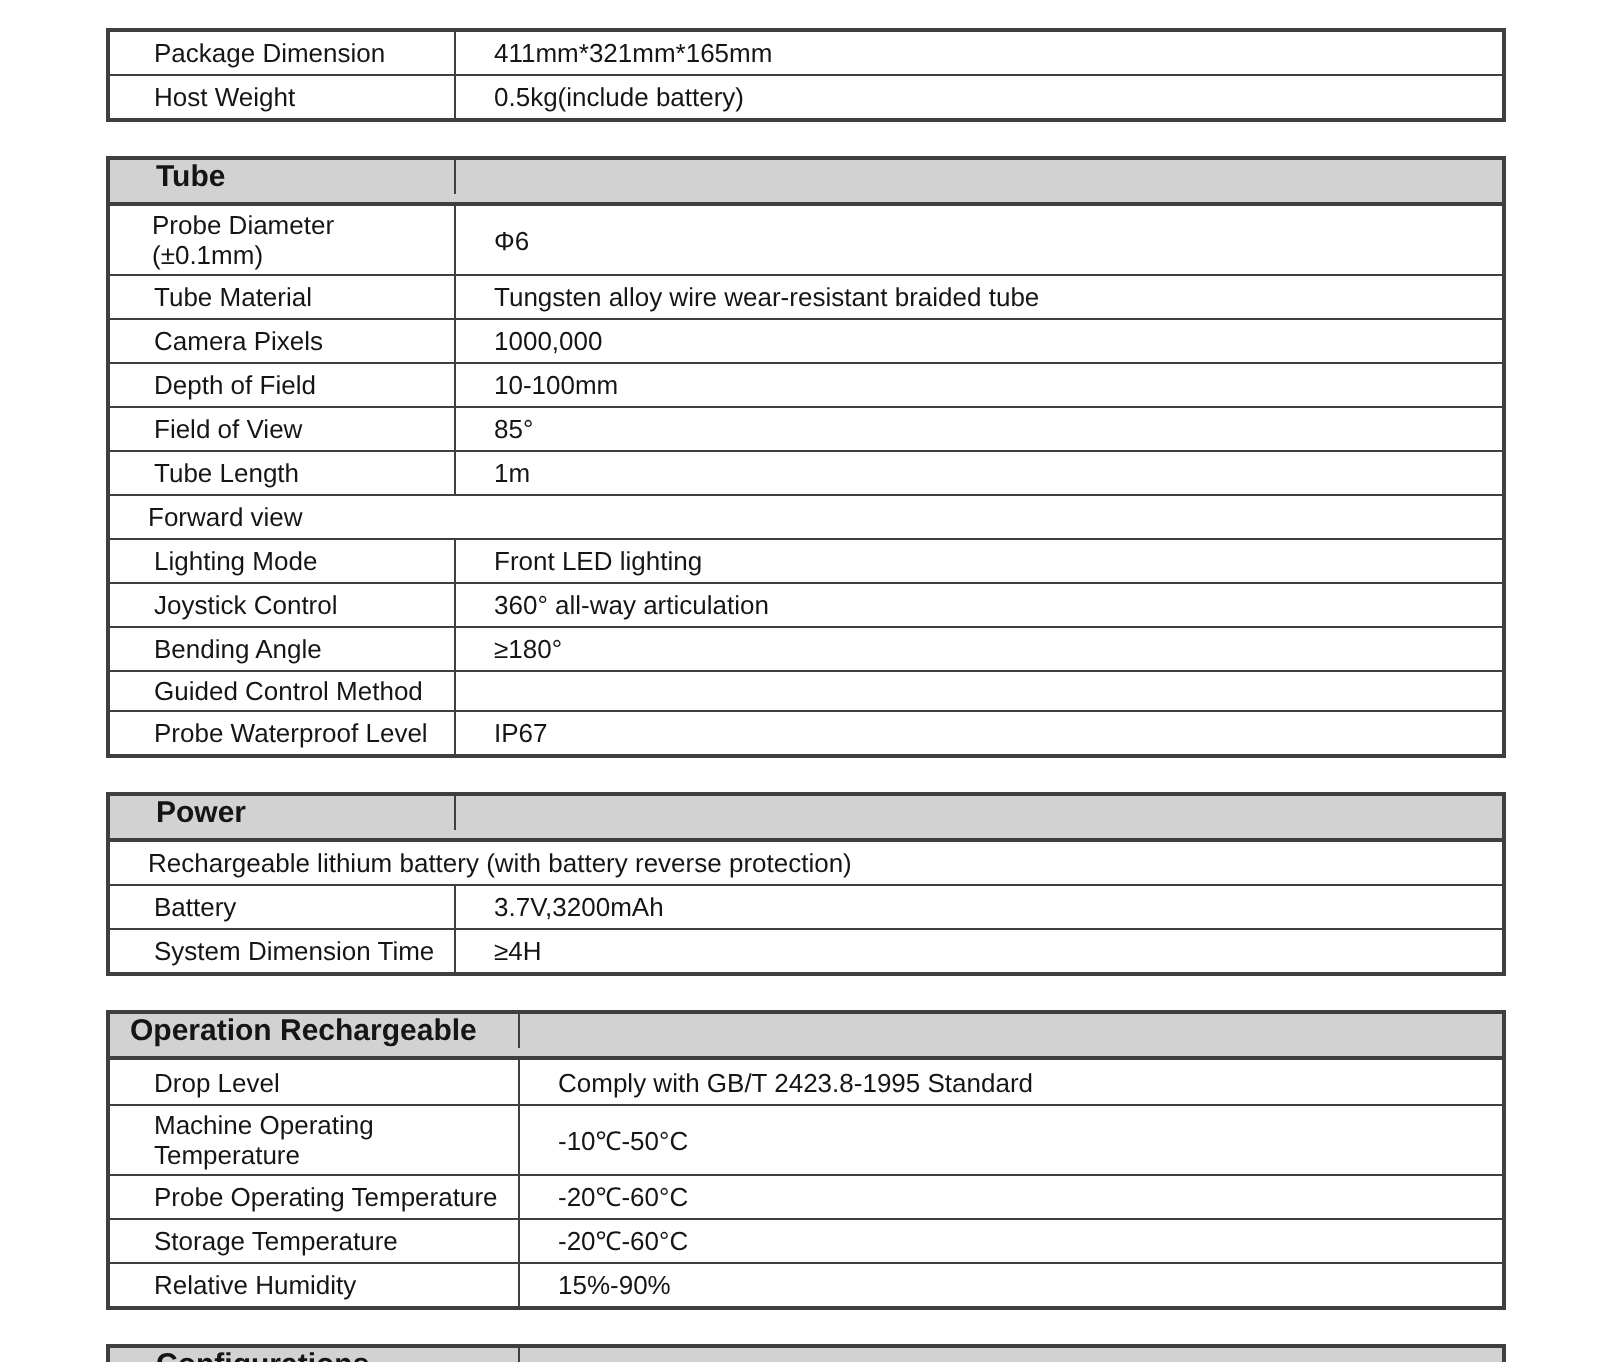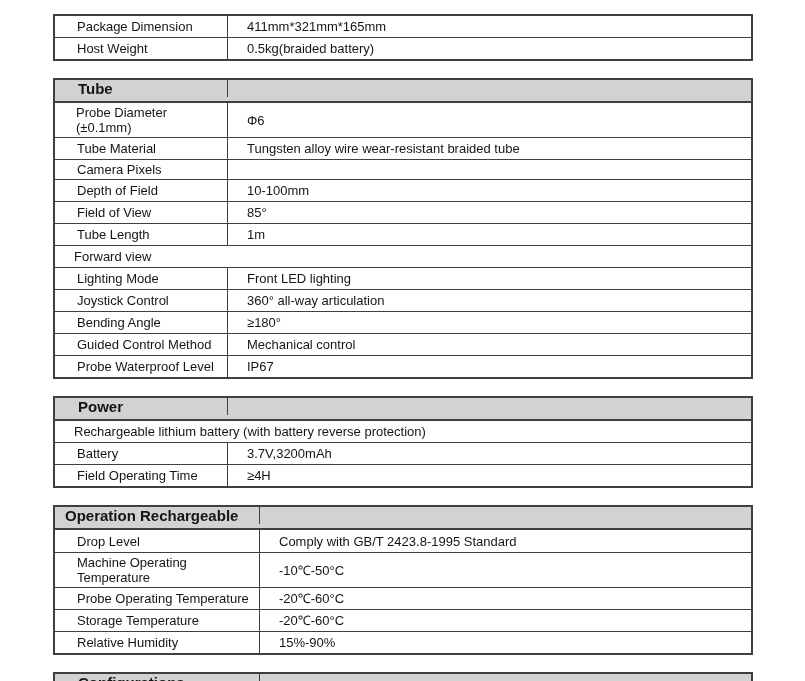--- a/index.html
+++ b/index.html
@@ -94,38 +94,39 @@
 
 <div class="page">
   <div class="tables-host" id="tables-host">
       <div class="spec-table section-host">
         <div class="spec-row">
           <div class="cell-label">Package Dimension</div>
           <div class="cell-value">411mm*321mm*165mm</div>
         </div>
         <div class="spec-row">
           <div class="cell-label">Host Weight</div>
-          <div class="cell-value">0.5kg(braided battery)</div>
+          <div class="cell-value">0.5kg(include battery)</div>
         </div>
       </div>
       <div class="spec-table section-tube">
         <div class="section-header">
           <div class="section-title">Tube</div>
           <div class="section-header-spacer"></div>
         </div>
         <div class="spec-row">
           <div class="cell-label">Probe Diameter (±0.1mm)</div>
           <div class="cell-value">Φ6</div>
         </div>
         <div class="spec-row">
           <div class="cell-label">Tube Material</div>
           <div class="cell-value">Tungsten alloy wire wear-resistant braided tube</div>
         </div>
         <div class="spec-row">
           <div class="cell-label">Camera Pixels</div>
+          <div class="cell-value">1000,000</div>
         </div>
         <div class="spec-row">
           <div class="cell-label">Depth of Field</div>
           <div class="cell-value">10-100mm</div>
         </div>
         <div class="spec-row">
           <div class="cell-label">Field of View</div>
           <div class="cell-value">85°</div>
         </div>
         <div class="spec-row">
@@ -142,41 +143,40 @@
         <div class="spec-row">
           <div class="cell-label">Joystick Control</div>
           <div class="cell-value">360° all-way articulation</div>
         </div>
         <div class="spec-row">
           <div class="cell-label">Bending Angle</div>
           <div class="cell-value">≥180°</div>
         </div>
         <div class="spec-row">
           <div class="cell-label">Guided Control Method</div>
-          <div class="cell-value">Mechanical control</div>
         </div>
         <div class="spec-row">
           <div class="cell-label">Probe Waterproof Level</div>
           <div class="cell-value">IP67</div>
         </div>
       </div>
       <div class="spec-table section-power">
         <div class="section-header">
           <div class="section-title">Power</div>
           <div class="section-header-spacer"></div>
         </div>
         <div class="spec-row">
           <div class="cell-value">Rechargeable lithium battery (with battery reverse protection)</div>
         </div>
         <div class="spec-row">
           <div class="cell-label">Battery</div>
           <div class="cell-value">3.7V,3200mAh</div>
         </div>
         <div class="spec-row">
-          <div class="cell-label">Field Operating Time</div>
+          <div class="cell-label">System Dimension Time</div>
           <div class="cell-value">≥4H</div>
         </div>
       </div>
       <div class="spec-table section-operation-environment">
         <div class="section-header">
           <div class="section-title">Operation Rechargeable</div>
           <div class="section-header-spacer"></div>
         </div>
         <div class="spec-row">
           <div class="cell-label">Drop Level</div>

